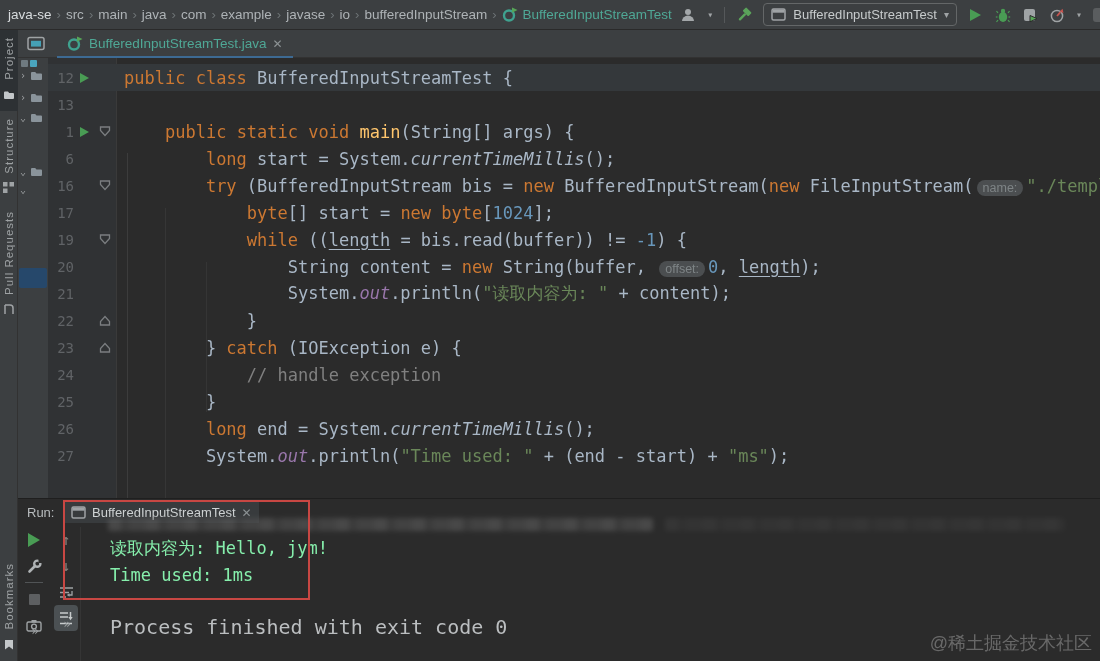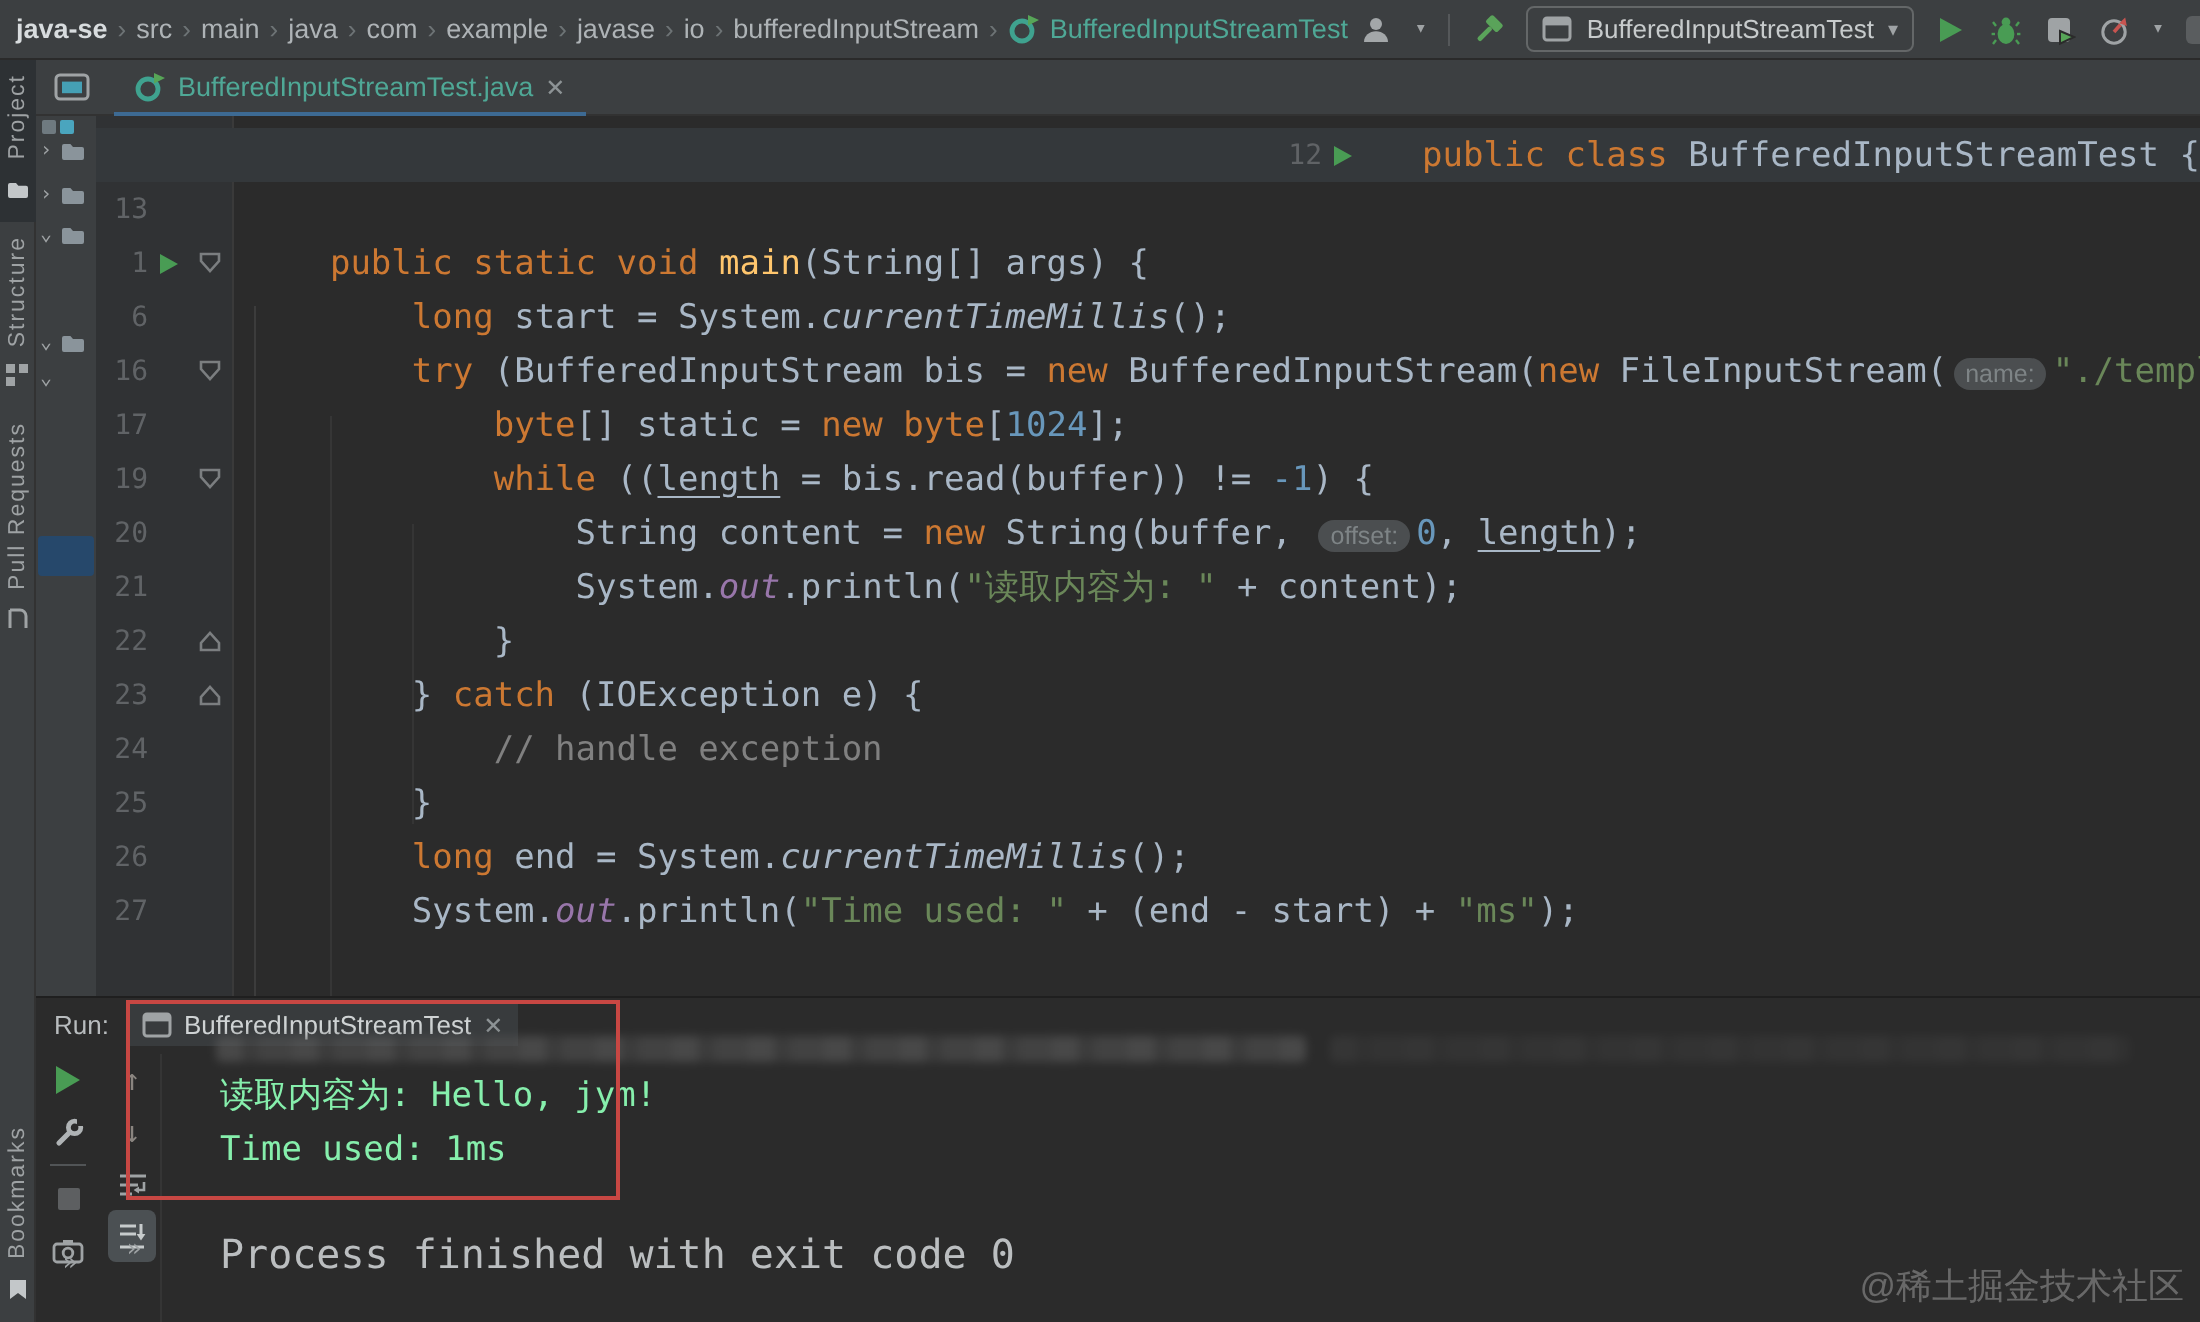--- a/index.html
+++ b/index.html
@@ -3,21 +3,21 @@
 <meta charset="utf-8">
 <style>
   html,body{margin:0;padding:0;background:#1e1e1e;}
   .app{position:relative;width:1100px;height:661px;background:#2b2b2b;overflow:hidden;
        font-family:"DejaVu Sans Mono",monospace;user-select:none;}
   
   .topbar{height:30px;background:#3c3f41;display:flex;align-items:center;padding:0 8px;
           border-bottom:1px solid #2a2a2a;box-sizing:border-box;}
   .bc{display:flex;align-items:center;gap:5px;font-family:"Liberation Sans",sans-serif;font-size:13.5px;}
   .bc-item{color:#aeb3b6;cursor:default;}
-  .bc-item.first{font-weight:bold;color:#d8dcde;}
+  .bc-item.first{font-weight:normal;color:#d8dcde;}
   .bc-item.last{color:#4FA896;display:flex;align-items:center;gap:5px;}
   .bc-sep{color:#6d7375;font-size:13px;}
   .tb-right{margin-left:auto;display:flex;align-items:center;gap:11px;}
   .tb-sep{width:1px;height:16px;background:#55585a;}
   .combo{display:flex;align-items:center;gap:7px;height:21px;border:1px solid #646768;border-radius:4px;
          padding:0 7px;font-family:"Liberation Sans",sans-serif;font-size:13px;color:#c7cbcc;}
   .dd{color:#9fa3a5;font-size:10px;}
   .icon16{width:16px;height:16px;display:inline-flex;align-items:center;justify-content:center;}
   .play-tri{width:0;height:0;border-left:11px solid #499C54;border-top:6.5px solid transparent;
             border-bottom:6.5px solid transparent;}
@@ -48,21 +48,21 @@
   .ps-chev{color:#9fa3a5;font-size:10px;width:8px;display:inline-block;}
   .ps-sel{position:absolute;left:1px;width:28px;height:20px;background:#26486B;border-radius:2px;}
   .ps-mini{display:flex;gap:2px;padding-left:3px;}
   .ps-mini i{width:7px;height:7px;border-radius:1px;display:inline-block;}
   .editor{flex:1;position:relative;background:#2b2b2b;overflow:hidden;}
   .gutter-bg{position:absolute;left:0;top:0;bottom:0;width:68px;background:#303234;}
   .gutter-line{position:absolute;left:68px;top:0;bottom:0;width:1px;background:#3a3a3a;}
   .iguide{position:absolute;width:1px;background:#3c3c3c;}
   .elines{position:absolute;left:0;right:0;top:6px;}
   .eline{display:flex;align-items:center;height:27px;position:relative;}
-  .eline.hl{background:#34383b;justify-content:flex-end;}
+  .eline.hl{background:#34383b;}
   .lnum{width:26px;text-align:right;color:#606366;font-size:14px;flex:none;}
   .grun{width:20px;display:flex;justify-content:center;flex:none;}
   .gfold{width:22px;display:flex;justify-content:center;flex:none;}
   .codetxt{white-space:pre;font-size:17px;color:#A9B7C6;padding-left:8px;flex:none;}
   .run-tri{width:0;height:0;border-left:9px solid #499C54;border-top:5.5px solid transparent;
            border-bottom:5.5px solid transparent;}
   .tok-kw{color:#CC7832;}
   .tok-pl{color:#A9B7C6;}
   .tok-str{color:#6A8759;}
   .tok-num{color:#6897BB;}
@@ -348,21 +348,21 @@
                   <svg width="12" height="11">
                     <path d="M1.5 1 H10.5 V4.5 L6 9.5 L1.5 4.5 Z" fill="none" stroke="#7b7e80" stroke-width="1.3"></path>
                   </svg>
                 </span>
                 <span class="codetxt"><span class="tok-pl">        </span><span class="tok-kw">try</span><span class="tok-pl"> (BufferedInputStream bis = </span><span class="tok-kw">new</span><span class="tok-pl"> BufferedInputStream(</span><span class="tok-kw">new</span><span class="tok-pl"> FileInputStream(</span><span class="tok-hint">name:</span><span class="tok-str">"./templa</span></span>
               </div>
               <div class="eline">
                 <span class="lnum">17</span>
                 <span class="grun"></span>
                 <span class="gfold"></span>
-                <span class="codetxt"><span class="tok-pl">            </span><span class="tok-kw">byte</span><span class="tok-pl">[] static = </span><span class="tok-kw">new</span><span class="tok-pl"> </span><span class="tok-kw">byte</span><span class="tok-pl">[</span><span class="tok-num">1024</span><span class="tok-pl">];</span></span>
+                <span class="codetxt"><span class="tok-pl">            </span><span class="tok-kw">byte</span><span class="tok-pl">[] start = </span><span class="tok-kw">new</span><span class="tok-pl"> </span><span class="tok-kw">byte</span><span class="tok-pl">[</span><span class="tok-num">1024</span><span class="tok-pl">];</span></span>
               </div>
               <div class="eline">
                 <span class="lnum">19</span>
                 <span class="grun"></span>
                 <span class="gfold">
                   <svg width="12" height="11">
                     <path d="M1.5 1 H10.5 V4.5 L6 9.5 L1.5 4.5 Z" fill="none" stroke="#7b7e80" stroke-width="1.3"></path>
                   </svg>
                 </span>
                 <span class="codetxt"><span class="tok-pl">            </span><span class="tok-kw">while</span><span class="tok-pl"> ((</span><span class="tok-un">length</span><span class="tok-pl"> = bis.read(buffer)) != </span><span class="tok-num">-1</span><span class="tok-pl">) {</span></span>

